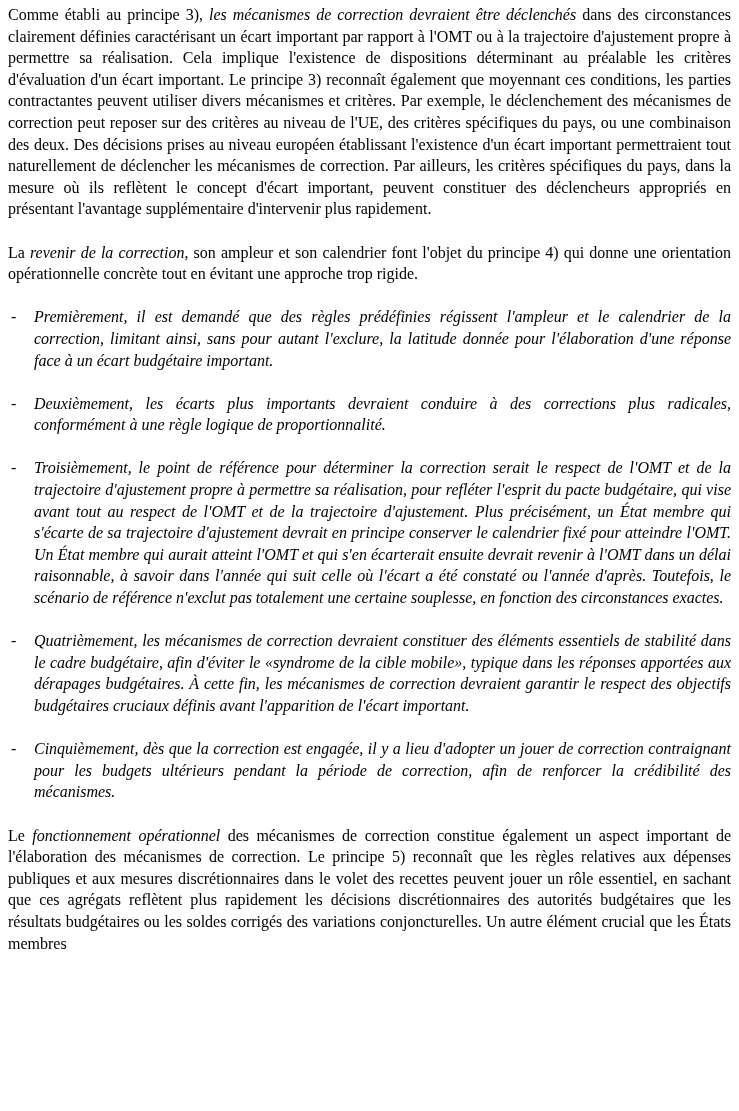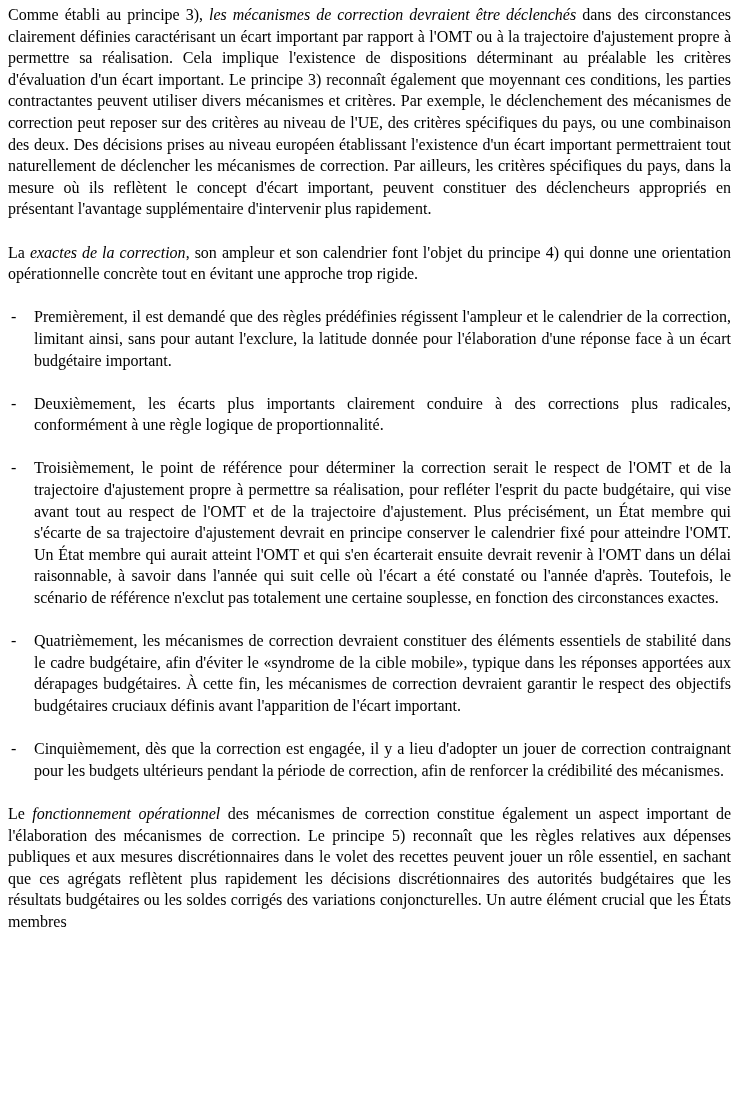--- a/index.html
+++ b/index.html
@@ -25,43 +25,44 @@
     margin: 0 0 21.6px 0;
   }
   .bullet-marker {
     flex: 0 0 26px;
     box-sizing: border-box;
     padding-left: 3px;
   }
   .bullet-text {
     flex: 1;
     text-align: justify;
+    font-style: italic;
   }
   em { }
 </style>
 </head>
 <body>
 
 <div class="page">
 
   <p class="para"><span>Comme établi au principe 3), </span><em>les mécanismes de correction devraient être déclenchés</em><span> dans des circonstances clairement définies caractérisant un écart important par rapport à l'OMT ou à la trajectoire d'ajustement propre à permettre sa réalisation. Cela implique l'existence de dispositions déterminant au préalable les critères d'évaluation d'un écart important. Le principe 3) reconnaît également que moyennant ces conditions, les parties contractantes peuvent utiliser divers mécanismes et critères. Par exemple, le déclenchement des mécanismes de correction peut reposer sur des critères au niveau de l'UE, des critères spécifiques du pays, ou une combinaison des deux. Des décisions prises au niveau européen établissant l'existence d'un écart important permettraient tout naturellement de déclencher les mécanismes de correction. Par ailleurs, les critères spécifiques du pays, dans la mesure où ils reflètent le concept d'écart important, peuvent constituer des déclencheurs appropriés en présentant l'avantage supplémentaire d'intervenir plus rapidement.</span></p>
 
-  <p class="para"><span>La </span><em>exactes de la correction</em><span>, son ampleur et son calendrier font l'objet du principe 4) qui donne une orientation opérationnelle concrète tout en évitant une approche trop rigide.</span></p>
+  <p class="para"><span>La </span><em>revenir de la correction</em><span>, son ampleur et son calendrier font l'objet du principe 4) qui donne une orientation opérationnelle concrète tout en évitant une approche trop rigide.</span></p>
 
 
   <div>
 
     <div class="bullet">
       <span class="bullet-marker">-</span>
       <span class="bullet-text">Premièrement, il est demandé que des règles prédéfinies régissent l'ampleur et le calendrier de la correction, limitant ainsi, sans pour autant l'exclure, la latitude donnée pour l'élaboration d'une réponse face à un écart budgétaire important.</span>
     </div>
 
     <div class="bullet">
       <span class="bullet-marker">-</span>
-      <span class="bullet-text">Deuxièmement, les écarts plus importants clairement conduire à des corrections plus radicales, conformément à une règle logique de proportionnalité.</span>
+      <span class="bullet-text">Deuxièmement, les écarts plus importants devraient conduire à des corrections plus radicales, conformément à une règle logique de proportionnalité.</span>
     </div>
 
     <div class="bullet">
       <span class="bullet-marker">-</span>
       <span class="bullet-text">Troisièmement, le point de référence pour déterminer la correction serait le respect de l'OMT et de la trajectoire d'ajustement propre à permettre sa réalisation, pour refléter l'esprit du pacte budgétaire, qui vise avant tout au respect de l'OMT et de la trajectoire d'ajustement. Plus précisément, un État membre qui s'écarte de sa trajectoire d'ajustement devrait en principe conserver le calendrier fixé pour atteindre l'OMT. Un État membre qui aurait atteint l'OMT et qui s'en écarterait ensuite devrait revenir à l'OMT dans un délai raisonnable, à savoir dans l'année qui suit celle où l'écart a été constaté ou l'année d'après. Toutefois, le scénario de référence n'exclut pas totalement une certaine souplesse, en fonction des circonstances exactes.</span>
     </div>
 
     <div class="bullet">
       <span class="bullet-marker">-</span>
       <span class="bullet-text">Quatrièmement, les mécanismes de correction devraient constituer des éléments essentiels de stabilité dans le cadre budgétaire, afin d'éviter le «syndrome de la cible mobile», typique dans les réponses apportées aux dérapages budgétaires. À cette fin, les mécanismes de correction devraient garantir le respect des objectifs budgétaires cruciaux définis avant l'apparition de l'écart important.</span>

